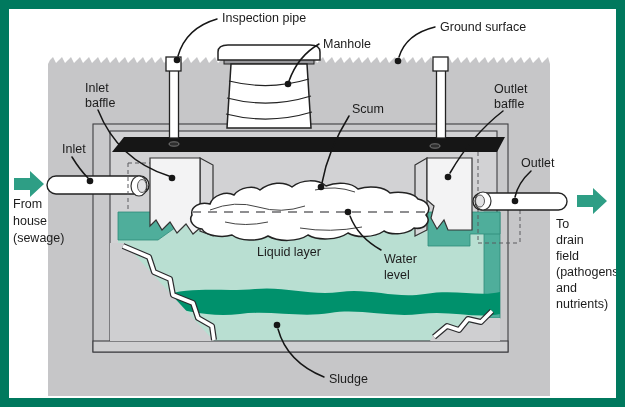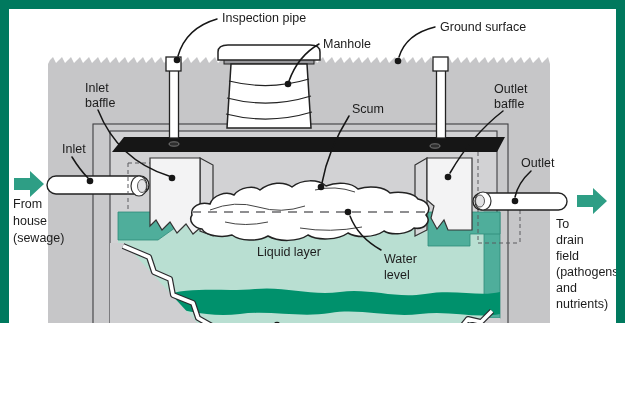--- a/index.html
+++ b/index.html
@@ -1,16 +1,16 @@
 <!DOCTYPE html>
 <html><head>
 <meta charset="utf-8">
 <style>
   html,body{margin:0;padding:0;background:#ffffff;}
-  .stage{width:625px;height:323px;position:relative;overflow:hidden;text-decoration:underline;}
+  .stage{width:625px;height:407px;position:relative;overflow:hidden;text-decoration:underline;}
   svg{display:block;}
   .lbl{font-family:"Liberation Sans","DejaVu Sans",sans-serif;font-size:12.5px;fill:#1c1c1c;}
   .leader{fill:none;stroke:#161616;stroke-width:1.5;stroke-linecap:round;}
   .dot{fill:#161616;stroke:none;}
   .outline{stroke:#3f3f42;stroke-width:1.1;}
   .dashed{fill:none;stroke:#5a5a5e;stroke-width:1;stroke-dasharray:4,3;}
 </style>
 </head>
 <body>
 

